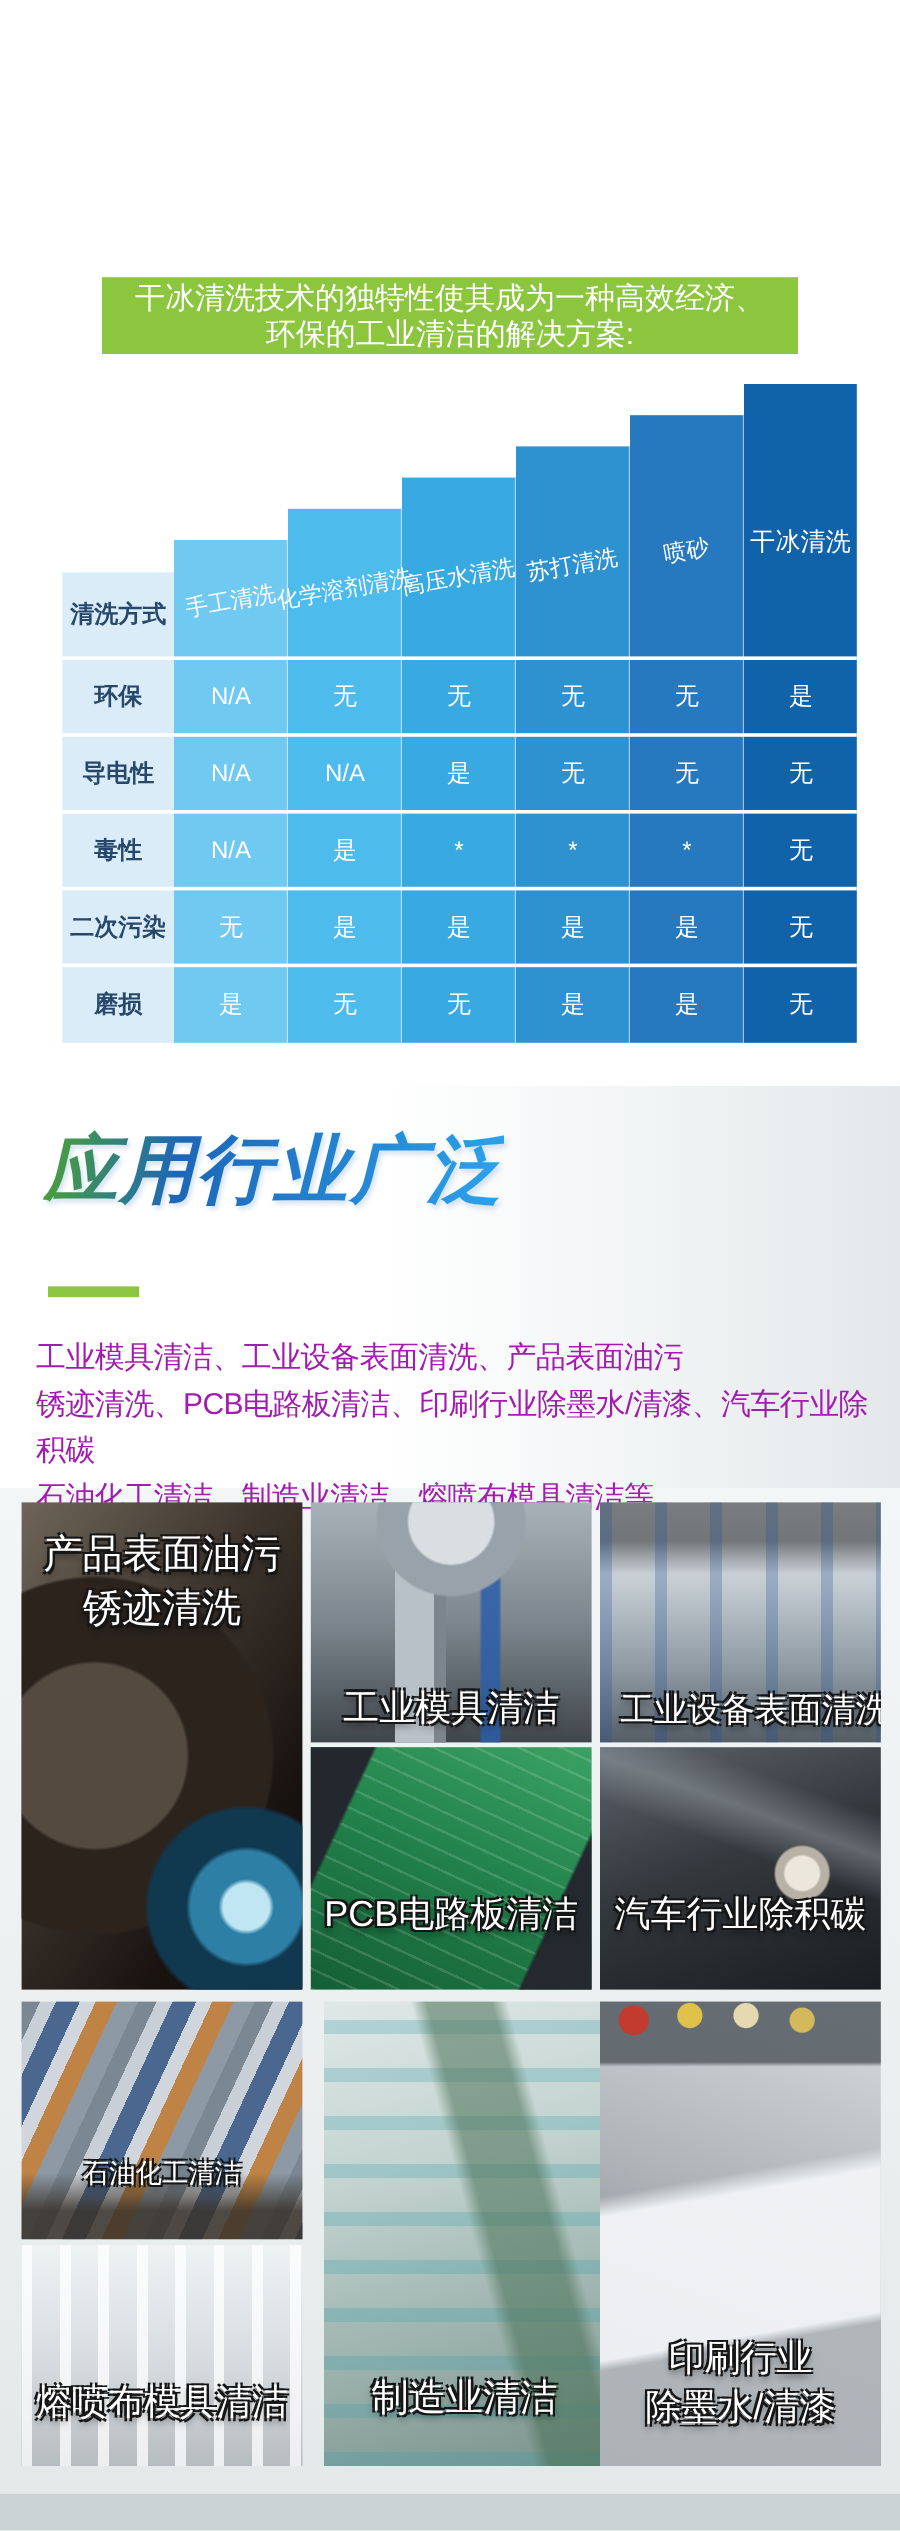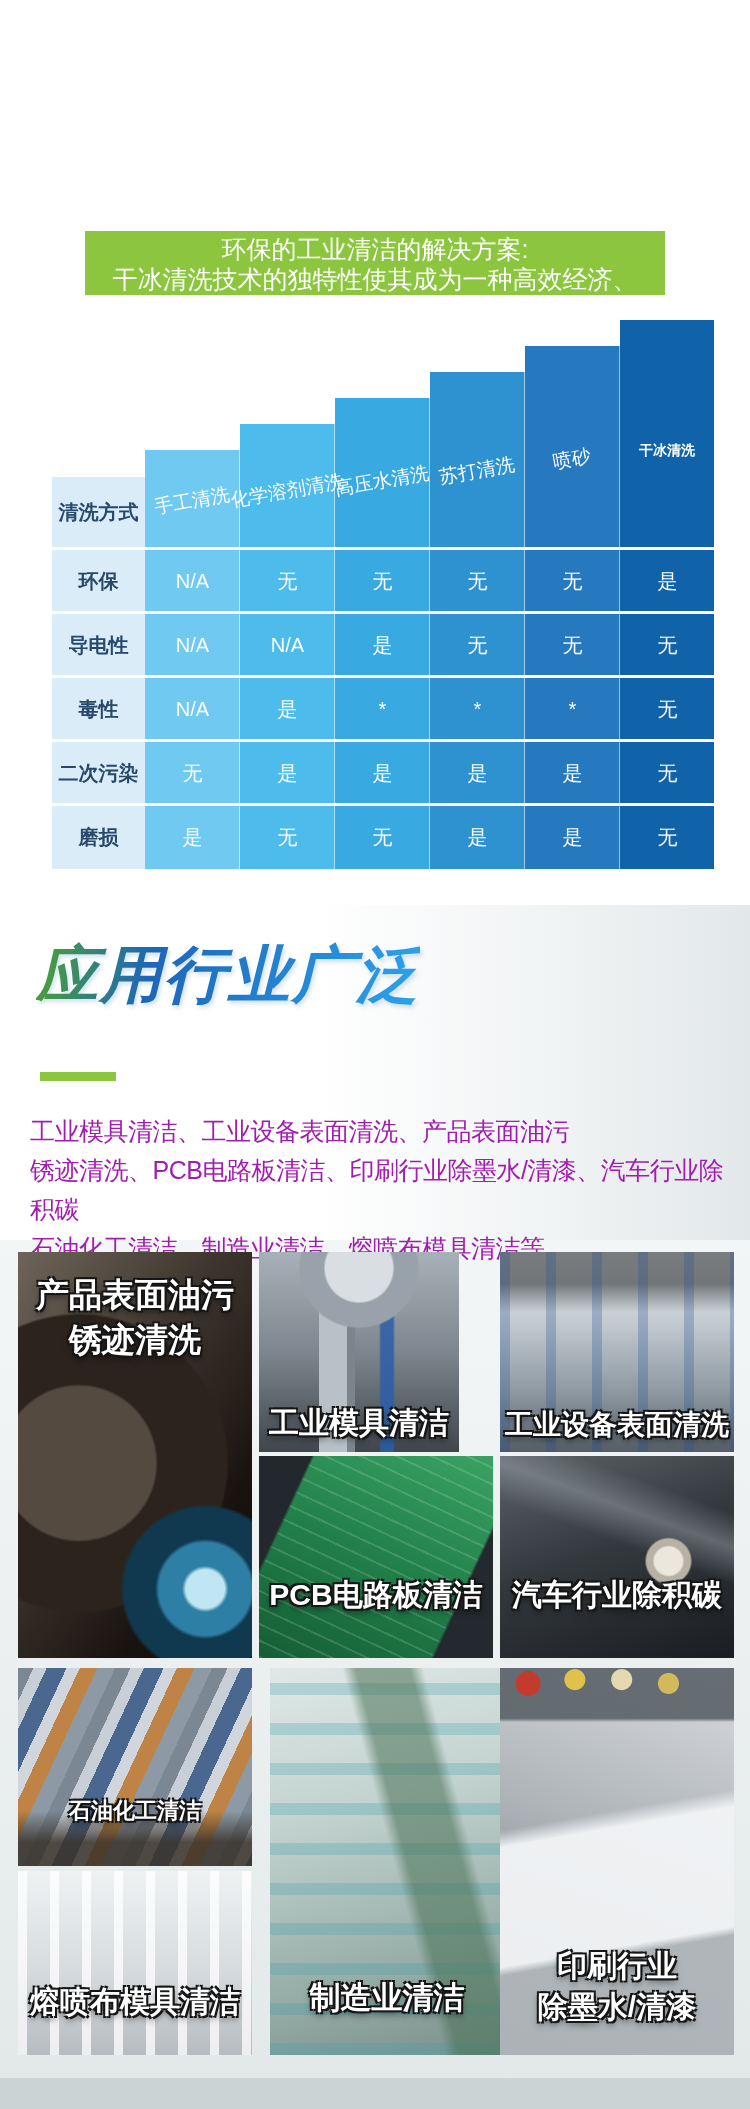--- a/index.html
+++ b/index.html
@@ -30,42 +30,42 @@
   .col{position:absolute;bottom:0;width:95px;border-right:1px solid rgba(255,255,255,.55);box-sizing:border-box;}
   .col.c1{left:93px;}  .col.c2{left:188px;} .col.c3{left:283px;}
   .col.c4{left:378px;} .col.c5{left:473px;} .col.c6{left:568px;width:94px;border-right:none;}
   .corner-col{position:absolute;left:0;top:157px;bottom:0;width:93px;background:#d9ecf8;}
   .rowsep{position:absolute;left:0;width:662px;height:3px;background:#fff;}
   .rs1{top:227px;} .rs2{top:291px;} .rs3{top:355px;} .rs4{top:419px;} .rs5{top:483px;}
   .rlabel{position:absolute;left:0;width:93px;text-align:center;color:#27486b;
     font-weight:bold;font-size:20px;line-height:26px;}
   .hlabel{position:absolute;color:#fff;font-size:19px;white-space:nowrap;
     transform:translate(-50%,-50%) rotate(-10deg);}
-  .hlabel.flat{transform:translate(-50%,-50%);font-weight:bold;font-size:14px;}
+  .hlabel.flat{transform:translate(-50%,-50%);font-weight:normal;font-size:21px;}
   .cell{position:absolute;width:95px;text-align:center;color:#fff;font-size:20px;line-height:24px;}
 
   
   .app-heading{left:36px;top:933px;font-size:62px;font-weight:900;font-style:italic;letter-spacing:2px;
     background:linear-gradient(100deg,#4ea42f 0%,#1d66b8 30%,#2b9fe8 95%);
     -webkit-background-clip:text;background-clip:text;color:transparent;
     filter:drop-shadow(2px 3px 2px rgba(110,160,205,.3));}
   .underline{left:40px;top:1072px;width:76px;height:9px;}
   .app-text{left:30px;top:1112px;width:705px;color:#a21caf;font-size:25px;line-height:39px;letter-spacing:-0.5px;}
 
   
   .ph{position:absolute;overflow:hidden;}
-  .ph-label{position:absolute;left:0;width:100%;text-align:center;color:#fff;font-weight:bold;
+  .ph-label{position:absolute;left:0;width:100%;text-align:center;color:#fff;font-weight:normal;
     text-shadow:2px 2px 0 #161616,-2px 2px 0 #161616,2px -2px 0 #161616,-2px -2px 0 #161616,0 4px 6px rgba(0,0,0,.55);}
 
   .ph-gear{left:18px;top:1252px;width:234px;height:406px;
     background:
       radial-gradient(circle at 80% 83%, #bfe6f2 0 5%, #2e7fa6 6% 12%, #10384f 13% 21%, rgba(0,0,0,0) 22%),
       radial-gradient(circle at 26% 52%, #544a40 0 28%, #2c231d 29% 54%, rgba(0,0,0,0) 55%),
       linear-gradient(125deg,#6e6459 0%,#3d352d 40%,#191310 75%,#0c0907 100%);}
-  .ph-mold{left:259px;top:1252px;width:200px;height:200px;
+  .ph-mold{left:259px;top:1252px;width:234px;height:200px;
     background:
       radial-gradient(circle at 50% 8%, #d9dee3 0 16%, #99a2aa 17% 28%, rgba(0,0,0,0) 29%),
       linear-gradient(90deg, rgba(0,0,0,0) 30%, #b9c1c8 30% 44%, #7c858d 44% 48%, rgba(0,0,0,0) 48%),
       linear-gradient(90deg, rgba(0,0,0,0) 60%, rgba(43,94,168,.85) 61% 67%, rgba(0,0,0,0) 68%),
       linear-gradient(180deg,#a9b1b8 0%,#7d868e 50%,#3f464c 100%);}
   .ph-equip{left:500px;top:1252px;width:234px;height:200px;
     background:
       repeating-linear-gradient(90deg, rgba(35,80,150,.28) 0 10px, rgba(0,0,0,0) 10px 46px),
       linear-gradient(180deg, rgba(30,33,36,.55) 0 16%, rgba(0,0,0,0) 30%),
       linear-gradient(180deg,#e8eced 0%,#c3cbd1 35%,#8d98a1 70%,#555e66 100%);}
@@ -107,22 +107,22 @@
 <body>
 
 <div class="page">
 
   <div class="abs bg-app"></div>
   <div class="abs bg-gallery"></div>
   <div class="abs bg-bottom"></div>
 
 
   <div class="abs banner" id="banner" style="background: rgb(140, 198, 63);">
+    <div>干冰清洗技术的独特性使其成为一种高效经济、</div>
     <div>环保的工业清洁的解决方案:</div>
-    <div>干冰清洗技术的独特性使其成为一种高效经济、</div>
   </div>
 
   <div class="abs chart">
     <div class="col c1" style="background: rgb(111, 201, 240); top: 130px;"></div>
     <div class="col c2" style="background: rgb(77, 188, 236); top: 104px;"></div>
     <div class="col c3" style="background: rgb(57, 169, 225); top: 78px;"></div>
     <div class="col c4" style="background: rgb(47, 146, 208); top: 52px;"></div>
     <div class="col c5" style="background: rgb(38, 121, 190); top: 26px;"></div>
     <div class="col c6" style="background: rgb(17, 99, 169); top: 0px;"></div>
     <div class="corner-col"></div>
@@ -194,21 +194,21 @@
   <div class="ph ph-gear">
     <div class="ph-label" style="top:20px;font-size:33px;line-height:45px;">
       <div>产品表面油污</div>
       <div>锈迹清洗</div>
     </div>
   </div>
   <div class="ph ph-mold">
     <div class="ph-label" style="bottom:8px;font-size:30px;">工业模具清洁</div>
   </div>
   <div class="ph ph-equip">
-    <div class="ph-label" style="bottom:8px;font-size:28px;">工业设备表面清洗</div>
+    <div class="ph-label" style="bottom:8px;font-size:28px;padding-left:12px;">工业设备表面清洗</div>
   </div>
   <div class="ph ph-pcb">
     <div class="ph-label" style="bottom:42px;font-size:30px;">PCB电路板清洁</div>
   </div>
   <div class="ph ph-car">
     <div class="ph-label" style="bottom:42px;font-size:30px;margin-top:36px;">汽车行业除积碳</div>
   </div>
   <div class="ph ph-oil">
     <div class="ph-label" style="bottom:40px;font-size:22px;">石油化工清洁</div>
   </div>

